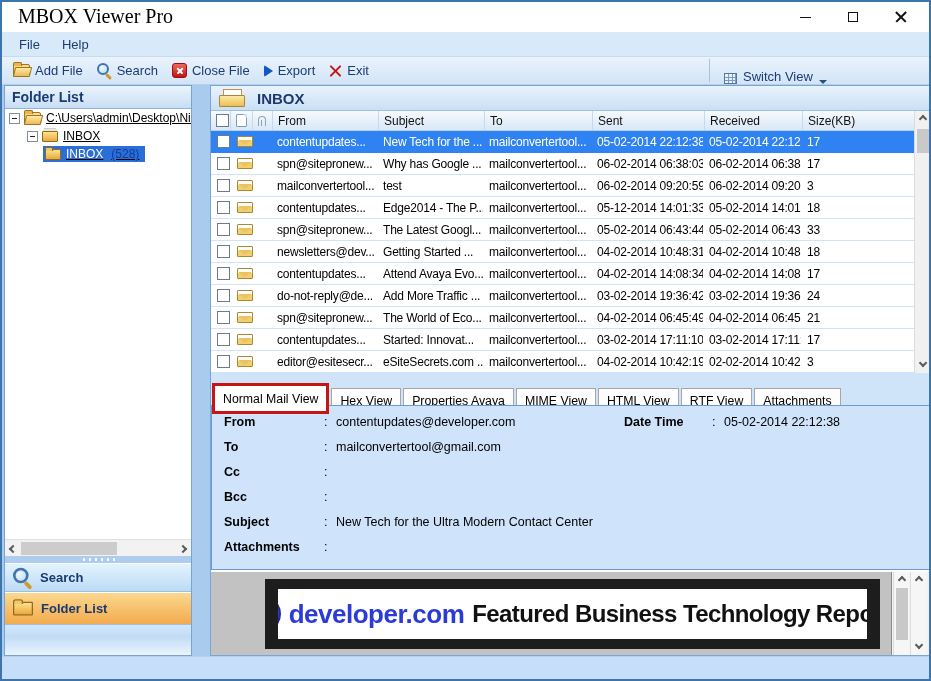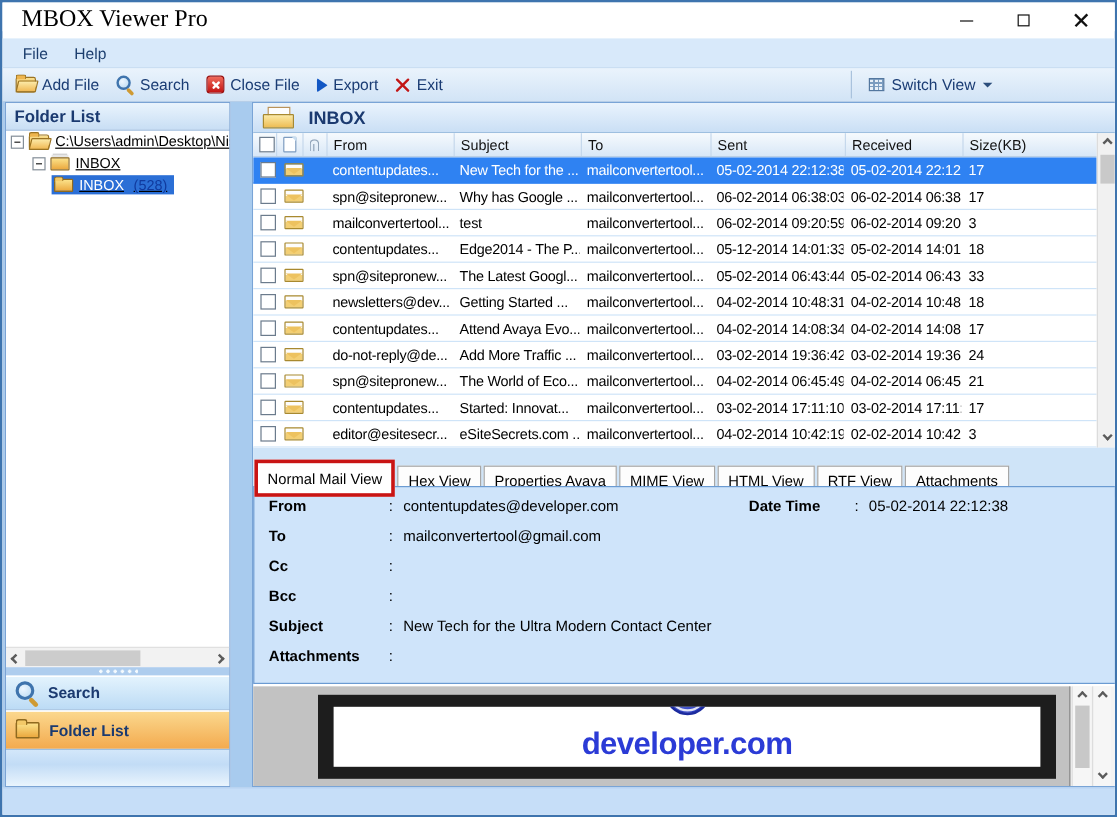--- a/index.html
+++ b/index.html
@@ -19,21 +19,21 @@
   .glyph-x{position:relative;width:12px;height:12px;}
   .glyph-x::before,.glyph-x::after{content:"";position:absolute;left:-1px;top:5px;width:14px;height:1.5px;background:#111;}
   .glyph-x::before{transform:rotate(45deg);} .glyph-x::after{transform:rotate(-45deg);}
   
   .menubar{position:absolute;left:0;top:30px;right:0;height:25px;background:#d8e9fa;border-bottom:1px solid #c6dbf1;display:flex;align-items:center;padding-left:6px;}
   .menu-item{padding:2px 11px;font-size:13px;color:#1c3e6e;}
   
   .toolbar{position:absolute;left:0;top:55px;right:0;height:28px;background:linear-gradient(#eaf3fc,#d2e4f6);border-bottom:1px solid #b6cee8;display:flex;align-items:center;padding-left:4px;}
   .tool-item{display:flex;align-items:center;gap:5px;padding:0 7px;height:24px;font-size:13px;color:#1a3c74;}
   .tb-sep{position:absolute;left:707px;top:2px;bottom:2px;width:1px;background:#a9c2dd;}
-  .switch-view{position:absolute;left:714px;top:0;height:27px;display:flex;align-items:center;gap:6px;font-size:13px;color:#1a3c74;padding:0 8px;}
+  .switch-view{position:absolute;left:714px;top:0;height:27px;display:flex;align-items:flex-end;gap:6px;font-size:13px;color:#1a3c74;padding:0 8px;}
   .caret-down{width:0;height:0;border-left:4px solid transparent;border-right:4px solid transparent;border-top:4px solid #2c4e7c;}
   
   .ic{display:inline-block;position:relative;flex:none;}
   .ic-openfolder{width:17px;height:13px;background:linear-gradient(#f9df8e,#eeb54e);border:1px solid #9c7422;border-radius:2px;}
   .ic-openfolder::before{content:"";position:absolute;left:-1px;top:-3px;width:7px;height:3px;background:#eeb54e;border:1px solid #9c7422;border-bottom:none;border-radius:2px 2px 0 0;}
   .ic-openfolder::after{content:"";position:absolute;left:0px;bottom:-1px;width:15px;height:8px;background:linear-gradient(#fceaa8,#f0b955);border:1px solid #9c7422;transform:skewX(-14deg);border-radius:1px;}
   .ic-folder{width:16px;height:11px;background:linear-gradient(#fbe28a,#eba93f);border:1px solid #8f6a1f;border-radius:1px;}
   .ic-folder::before{content:"";position:absolute;left:-1px;top:-3px;width:6px;height:3px;background:#f3c968;border:1px solid #8f6a1f;border-bottom:none;border-radius:2px 2px 0 0;}
   .ic-folderstack{width:16px;height:11px;background:linear-gradient(#fbe28a,#eba93f);border:1px solid #8f6a1f;border-radius:1px;box-shadow:0 -3px 0 -1px #e7e7e7,0 -5px 0 -2px #cfcfcf;}
   .ic-zoom{width:15px;height:15px;}
@@ -105,21 +105,21 @@
   .detail{position:absolute;left:0;top:319px;right:0;height:165px;background:#cfe4fa;border:1px solid #6b9bd2;padding:9px 0 0 12px;font-size:12.5px;}
   .field{height:25px;display:flex;align-items:flex-start;}
   .flabel{display:inline-block;width:100px;font-weight:bold;}
   .fcolon{display:inline-block;width:12px;}
   .datetime{position:absolute;left:412px;top:9px;display:flex;}
   .dtlabel{display:inline-block;width:88px;font-weight:bold;}
   
   .bodyarea{position:absolute;left:0;top:486px;right:0;bottom:0;background:#f3f3f3;}
   .body-gray{position:absolute;left:0;top:0;width:681px;bottom:0;background:#c2c2c2;border-right:1px solid #8a8a8a;}
   .banner{position:absolute;left:54px;top:7px;width:615px;height:70px;background:#1d1d1d;}
-  .banner-inner{position:absolute;left:13px;right:13px;top:10px;bottom:10px;background:#fff;display:flex;align-items:center;justify-content:center;gap:8px;overflow:hidden;flex-direction:column;}
+  .banner-inner{position:absolute;left:13px;right:13px;top:10px;bottom:10px;background:#fff;display:flex;align-items:center;justify-content:center;gap:8px;overflow:hidden;}
   .logo-circle{width:38px;height:38px;border-radius:50%;background:radial-gradient(circle at 35% 30%,#aebcf5,#2a3cc0 75%);border:2px solid #1c2b9e;display:flex;align-items:center;justify-content:center;flex:none;}
   .logo-circle::before{content:"";position:absolute;width:28px;height:28px;border-radius:50%;border:2px solid rgba(255,255,255,.85);}
   .logo-text{color:#2b3bd6;font-weight:bold;font-size:26px;letter-spacing:-0.5px;white-space:nowrap;}
   .banner-text{color:#111;font-weight:bold;font-size:24px;letter-spacing:-0.6px;white-space:nowrap;}
   .sb{position:absolute;top:0;bottom:0;width:16px;background:#f6f6f6;border-left:1px solid #ddd;}
   .sb1{left:682px;} .sb2{left:699px;}
   .sb .vs-thumb{top:16px;height:52px;background:#c8c8c8;}
   
   .statusbar{position:absolute;left:0;right:0;bottom:0;height:23px;background:#c6def8;border-top:1px solid #b3d0ef;}
 </style>

